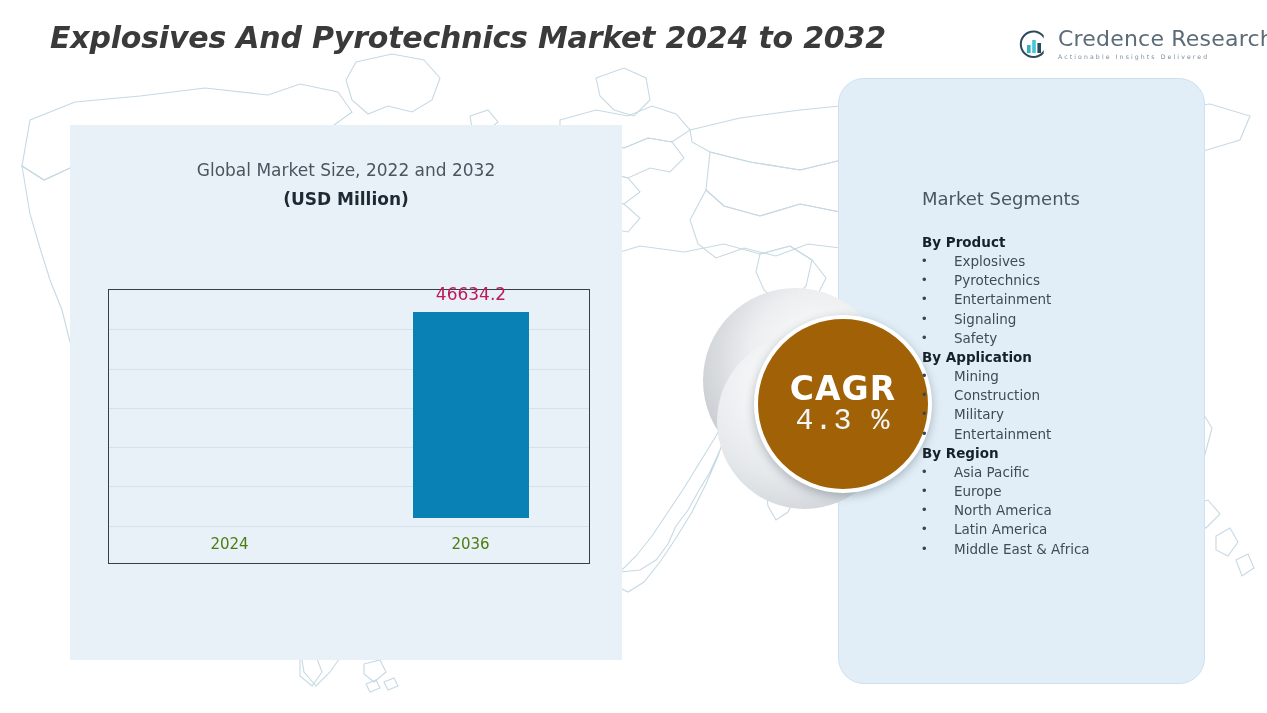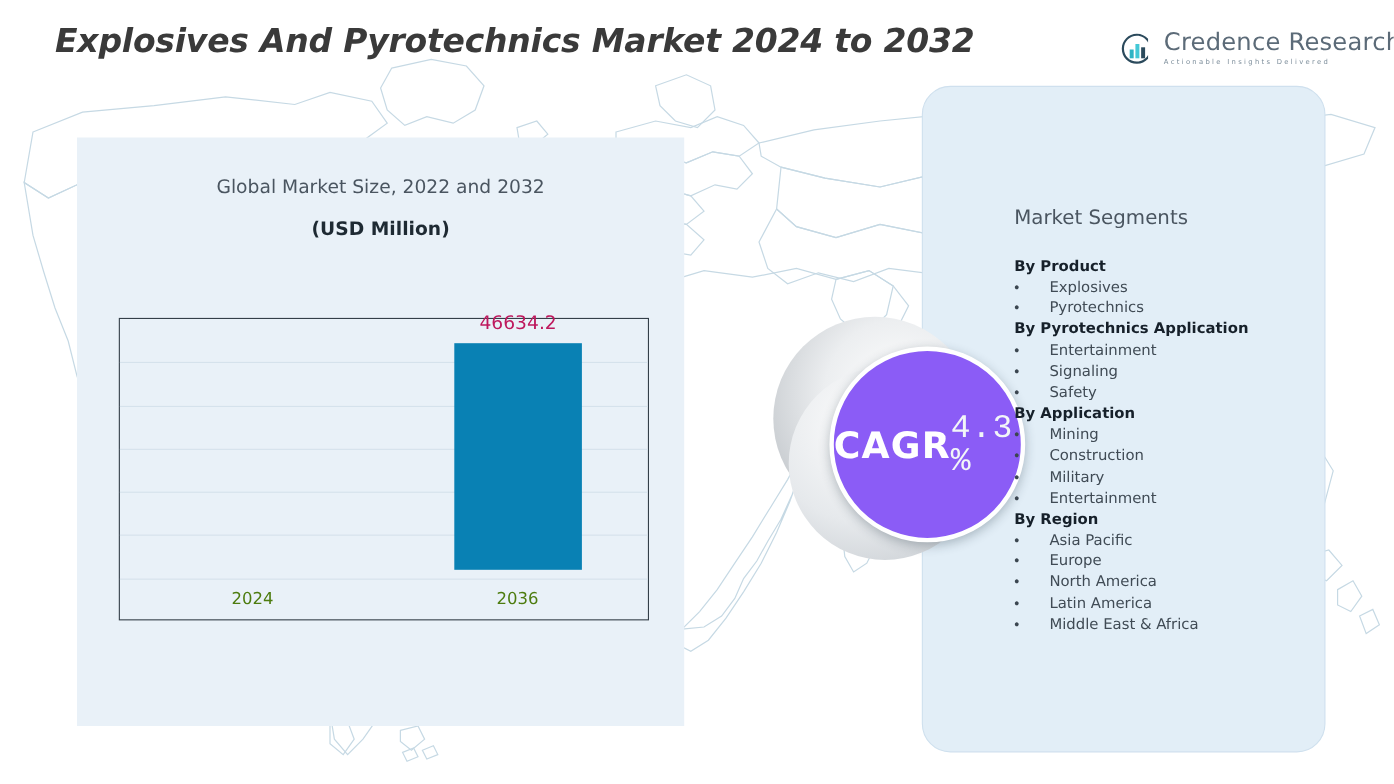--- a/index.html
+++ b/index.html
@@ -59,21 +59,21 @@
 
   
   .chart-heading{
     position:absolute;left:70px;top:160px;width:552px;z-index:4;
     text-align:center;pointer-events:none;
   }
   .chart-heading .line1{
     font-size:17px;color:#4a5560;font-family:"DejaVu Sans", sans-serif;
   }
   .chart-heading .line2{
-    font-size:17px;color:#1e2a33;font-weight:bold;margin-top:19px;
+    font-size:17px;color:#1e2a33;font-weight:bold;margin-top:9px;
     font-family:"DejaVu Sans", sans-serif;
   }
 
   .plot{
     position:absolute;left:108px;top:289px;width:482px;height:275px;
     border:1.3px solid #343f49;box-sizing:border-box;
     background:rgba(234,241,248,0.55);z-index:3;
   }
   .gridlines{position:absolute;inset:0;}
   .gridlines i{
@@ -104,23 +104,23 @@
     position:absolute;left:0;top:0;width:185px;height:185px;border-radius:50%;
     background:radial-gradient(circle at 62% 38%, #ffffff 0%, #eceef0 42%, #c9cdd1 78%, #b9bec3 100%);
     filter:blur(0.2px);
   }
   .cagr-halo2{
     position:absolute;left:14px;top:46px;width:175px;height:175px;border-radius:50%;
     background:radial-gradient(circle at 40% 30%, #fdfdfd 0%, #e6e9ec 55%, #c2c7cc 100%);
   }
   .cagr-circle{
     position:absolute;left:51px;top:27px;width:178px;height:178px;border-radius:50%;
-    background:#8b5cf6;border:4px solid #ffffff;box-sizing:border-box;
+    background:#a16207;border:4px solid #ffffff;box-sizing:border-box;
     box-shadow:0 3px 10px rgba(30,50,64,0.30);
-    display:flex;flex-direction:row;align-items:center;justify-content:center;
+    display:flex;flex-direction:column;align-items:center;justify-content:center;
   }
   .cagr-title{
     color:#ffffff;font-size:33px;font-weight:bold;letter-spacing:1px;
     font-family:"DejaVu Sans", sans-serif;line-height:1;
   }
   .cagr-value{
     color:#f2f6f8;font-size:30px;margin-top:1px;letter-spacing:1px;
     font-family:Liberation Mono, monospace;line-height:1;
   }
 
@@ -277,21 +277,20 @@
     <div id="seg-list">
         <div class="seg-group-title">By Product</div>
         <div class="seg-item">
           <span class="seg-bullet">•</span>
           <span class="seg-text">Explosives</span>
         </div>
         <div class="seg-item">
           <span class="seg-bullet">•</span>
           <span class="seg-text">Pyrotechnics</span>
         </div>
-        <div class="seg-group-title">By Pyrotechnics Application</div>
         <div class="seg-item">
           <span class="seg-bullet">•</span>
           <span class="seg-text">Entertainment</span>
         </div>
         <div class="seg-item">
           <span class="seg-bullet">•</span>
           <span class="seg-text">Signaling</span>
         </div>
         <div class="seg-item">
           <span class="seg-bullet">•</span>

